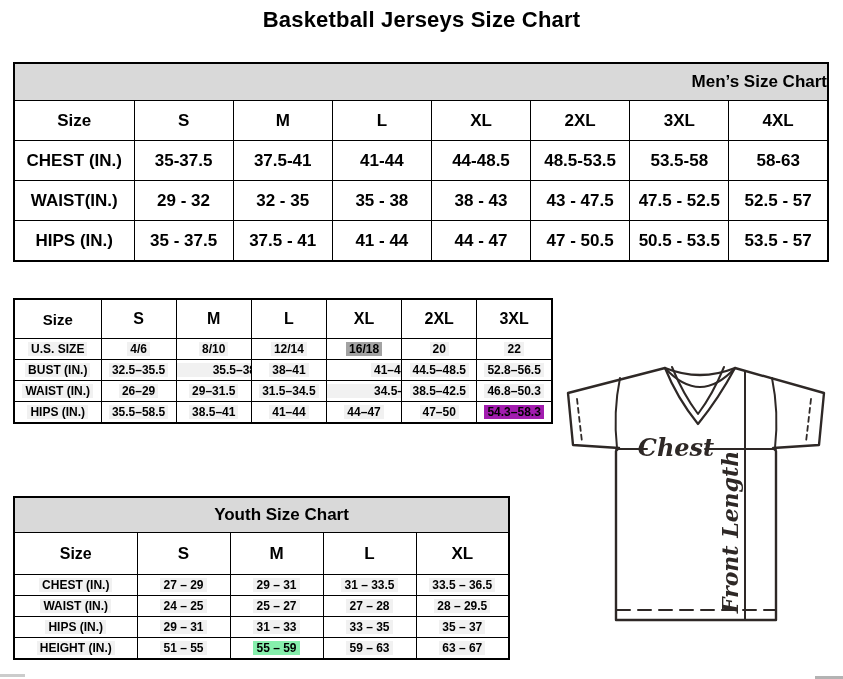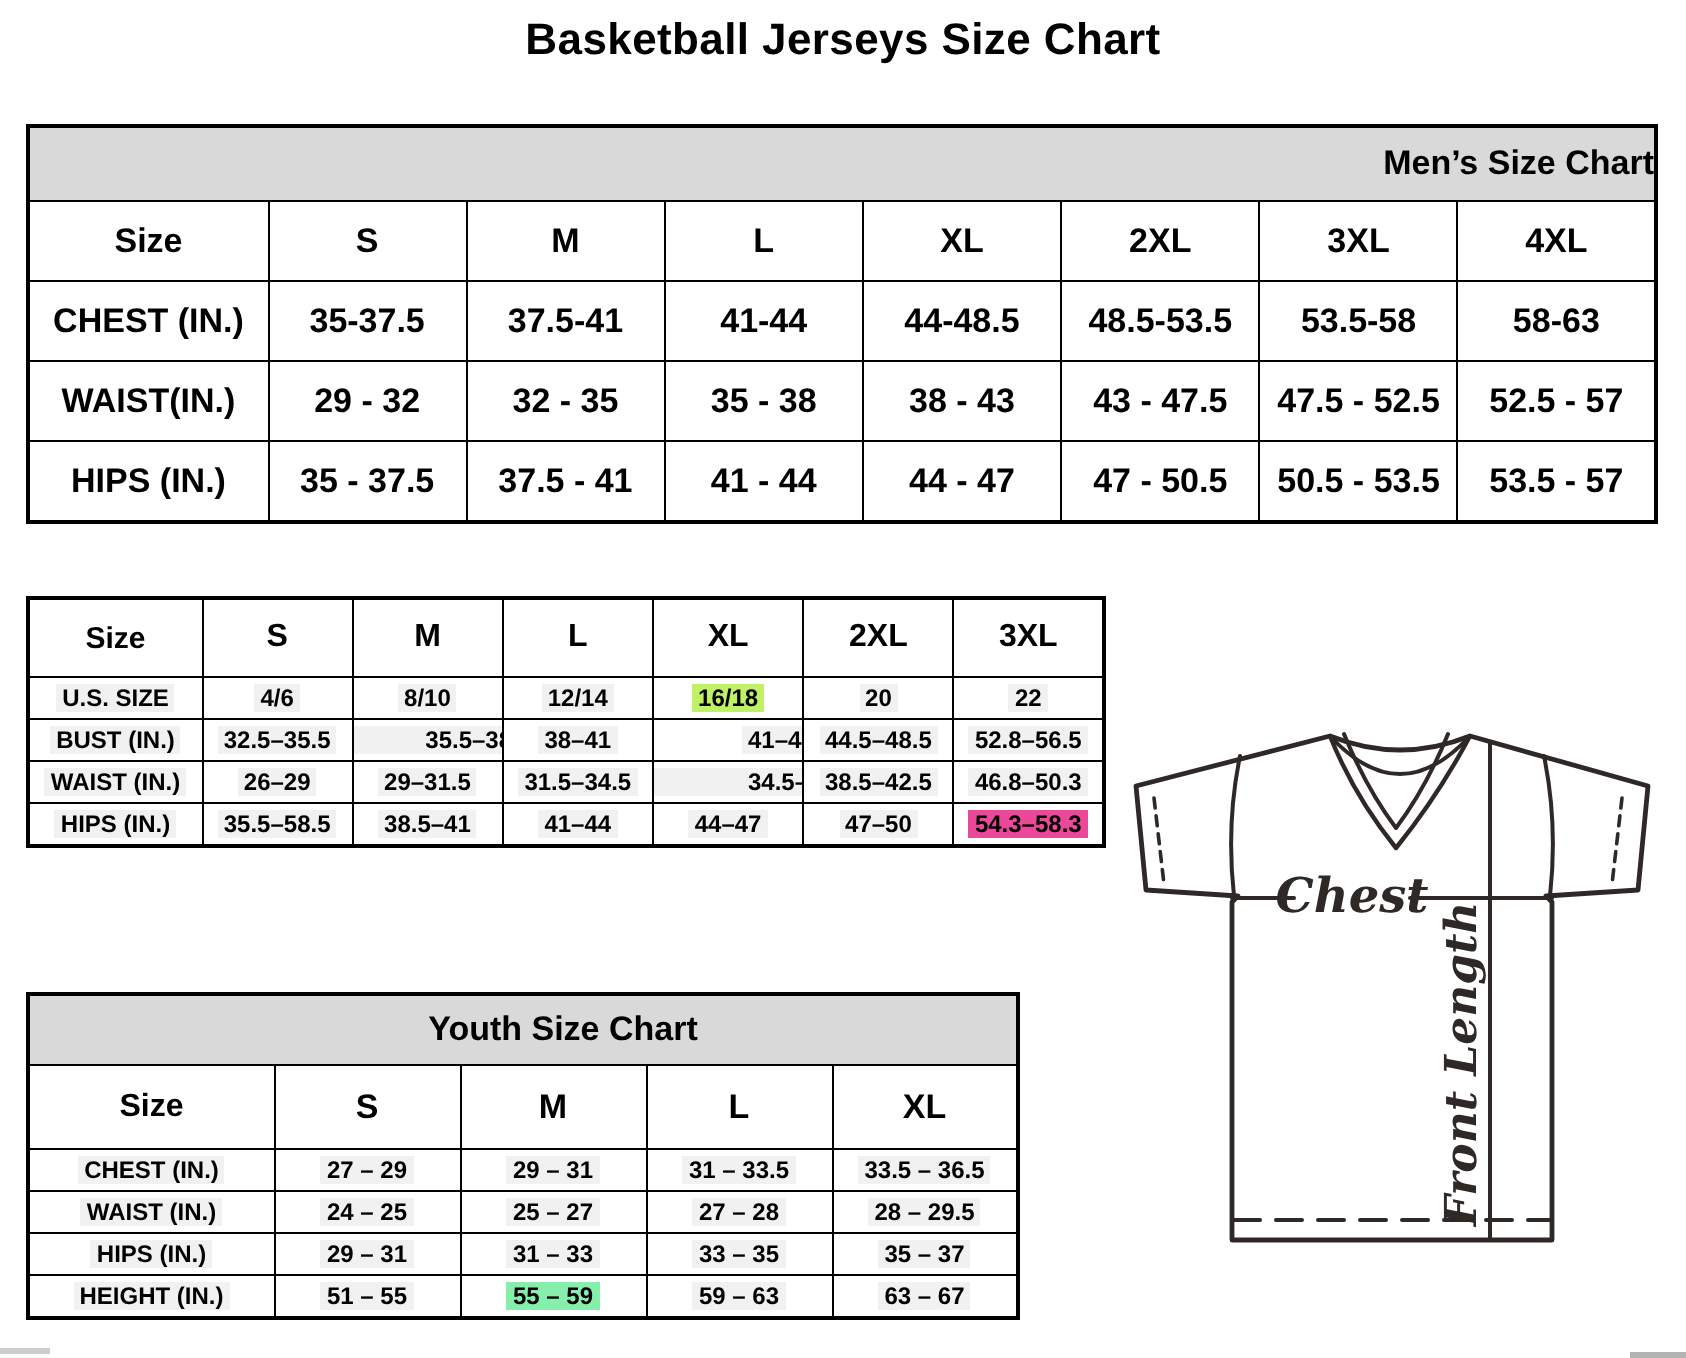--- a/index.html
+++ b/index.html
@@ -144,21 +144,21 @@
           <th>L</th>
           <th>XL</th>
           <th>2XL</th>
           <th>3XL</th>
         </tr>
         <tr class="data">
           <td class="lbl"><span class="hl" style="background: rgb(241, 241, 241);">U.S. SIZE</span></td>
           <td class="val"><span class="hl" style="background: rgb(241, 241, 241);">4/6</span></td>
           <td class="val"><span class="hl" style="background: rgb(241, 241, 241);">8/10</span></td>
           <td class="val"><span class="hl" style="background: rgb(241, 241, 241);">12/14</span></td>
-          <td class="val"><span class="hl" style="background: #bef264;">16/18</span></td>
+          <td class="val"><span class="hl" style="background: #a3a3a3;">16/18</span></td>
           <td class="val"><span class="hl" style="background: rgb(241, 241, 241);">20</span></td>
           <td class="val"><span class="hl" style="background: rgb(241, 241, 241);">22</span></td>
         </tr>
         <tr class="data">
           <td class="lbl"><span class="hl" style="background: rgb(241, 241, 241);">BUST (IN.)</span></td>
           <td class="val"><span class="hl" style="background: rgb(241, 241, 241);">32.5–35.5</span></td>
           <td class="val"><span class="hl" style="background: rgb(241, 241, 241); padding-left: 36px;">35.5–38</span></td>
           <td class="val"><span class="hl" style="background: rgb(241, 241, 241);">38–41</span></td>
           <td class="val"><span class="hl" style="background: rgb(241, 241, 241); margin-left: 44px;">41–44.5</span></td>
           <td class="val"><span class="hl" style="background: rgb(241, 241, 241);">44.5–48.5</span></td>
@@ -173,21 +173,21 @@
           <td class="val"><span class="hl" style="background: rgb(241, 241, 241);">38.5–42.5</span></td>
           <td class="val"><span class="hl" style="background: rgb(241, 241, 241);">46.8–50.3</span></td>
         </tr>
         <tr class="data">
           <td class="lbl"><span class="hl" style="background: rgb(241, 241, 241);">HIPS (IN.)</span></td>
           <td class="val"><span class="hl" style="background: rgb(241, 241, 241);">35.5–58.5</span></td>
           <td class="val"><span class="hl" style="background: rgb(241, 241, 241);">38.5–41</span></td>
           <td class="val"><span class="hl" style="background: rgb(241, 241, 241);">41–44</span></td>
           <td class="val"><span class="hl" style="background: rgb(241, 241, 241);">44–47</span></td>
           <td class="val"><span class="hl" style="background: rgb(241, 241, 241);">47–50</span></td>
-          <td class="val"><span class="hl" style="background: #ec4899;">54.3–58.3</span></td>
+          <td class="val"><span class="hl" style="background: #a21caf;">54.3–58.3</span></td>
         </tr>
       </tbody>
   </table>
 
   <table class="size-table t-youth">
     <colgroup>
       <col style="width:123px">
         <col>
         <col>
         <col>

